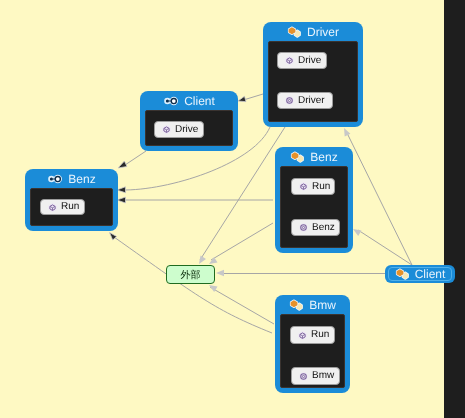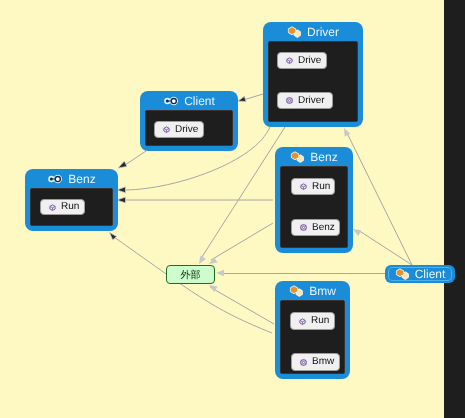--- a/index.html
+++ b/index.html
@@ -165,21 +165,21 @@
       </div>
       <div class="member" style="left:10px;top:52px;width:49px;height:17px;">
         <svg class="ico" width="9" height="9" viewBox="0 0 12 12">
             <use href="#i-ctor"></use>
           </svg>
         <span>Benz</span>
       </div>
     </div>
   </div>
 
-  <div class="node cls" style="left:275px;top:281px;width:75px;height:98px;">
+  <div class="node cls" style="left:275px;top:295px;width:75px;height:98px;">
     <div class="hdr">
       <svg class="ico" width="15" height="12" viewBox="0 0 15 12">
           <use href="#i-class"></use>
         </svg>
       <span>Bmw</span>
     </div>
     <div class="body">
       <div class="member" style="left:9px;top:11px;width:45px;height:18px;">
         <svg class="ico" width="9" height="9" viewBox="0 0 12 12">
             <use href="#i-method"></use>

